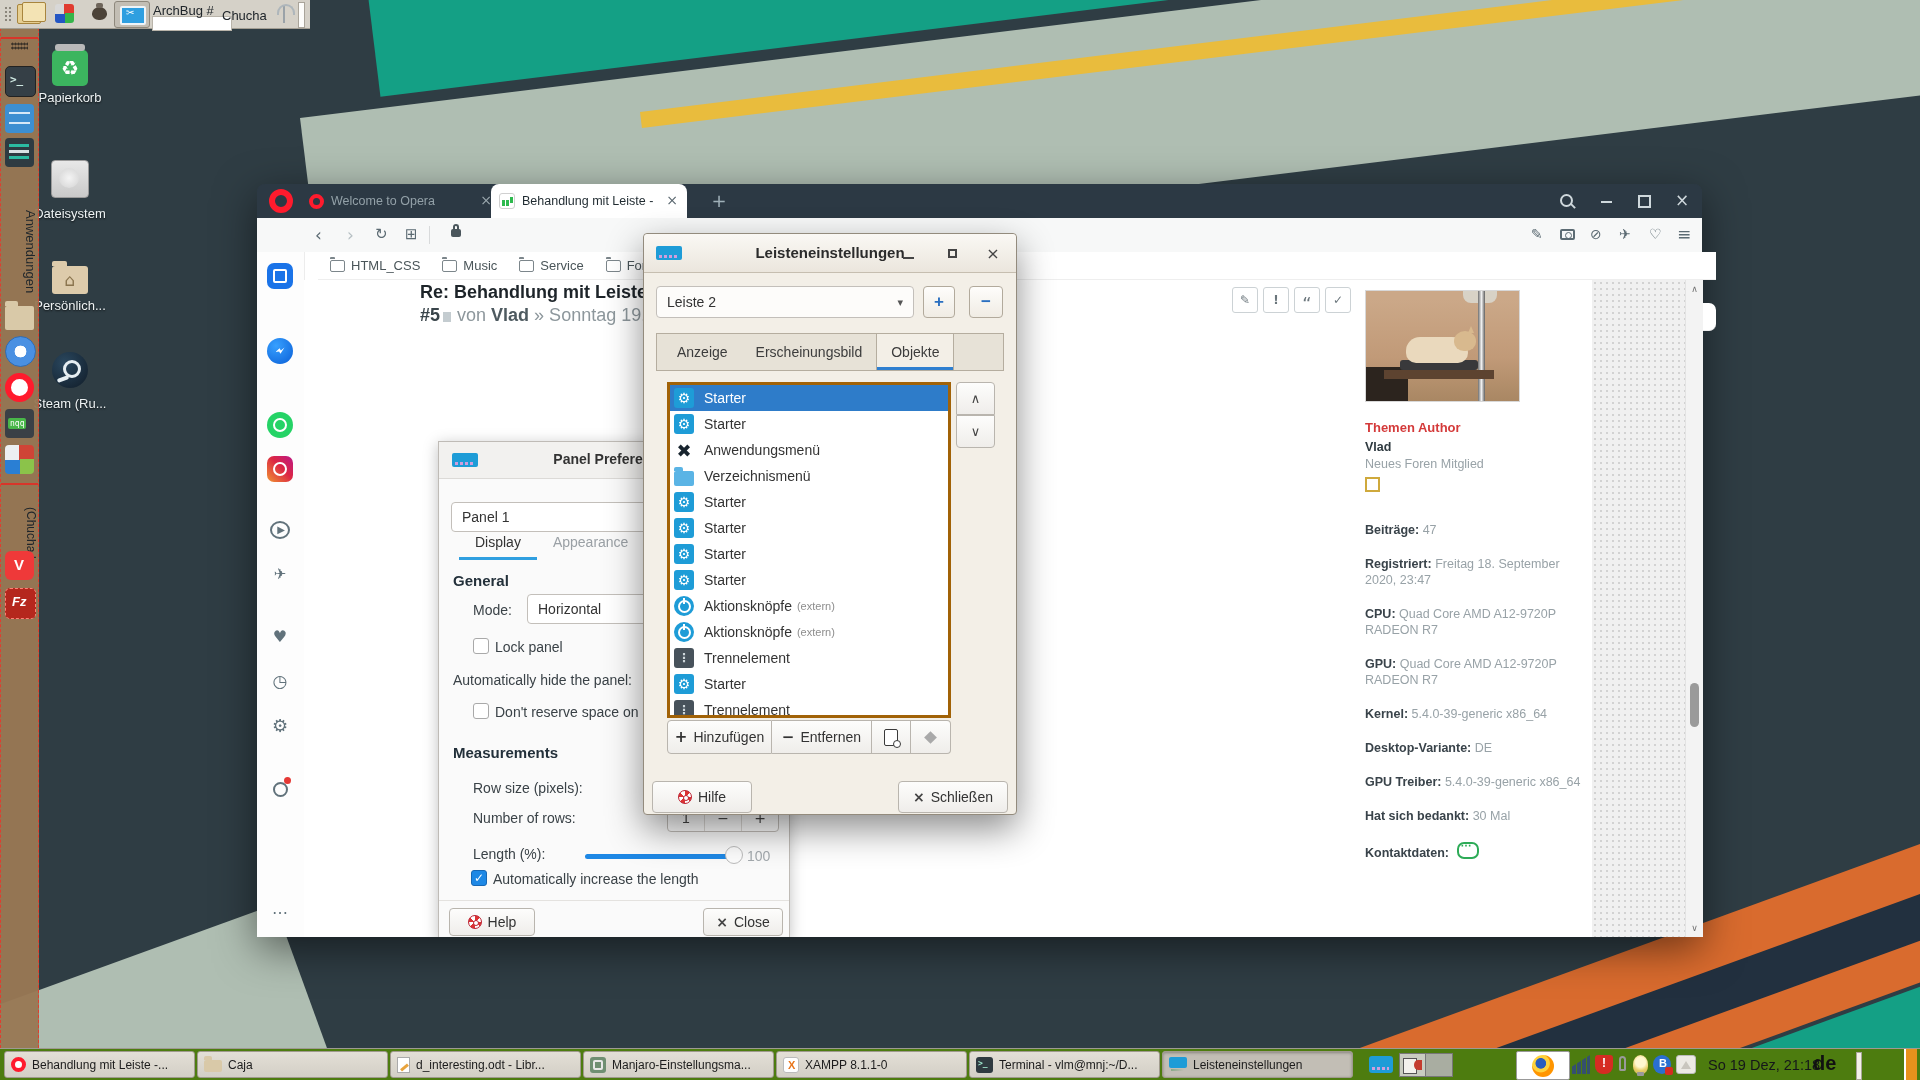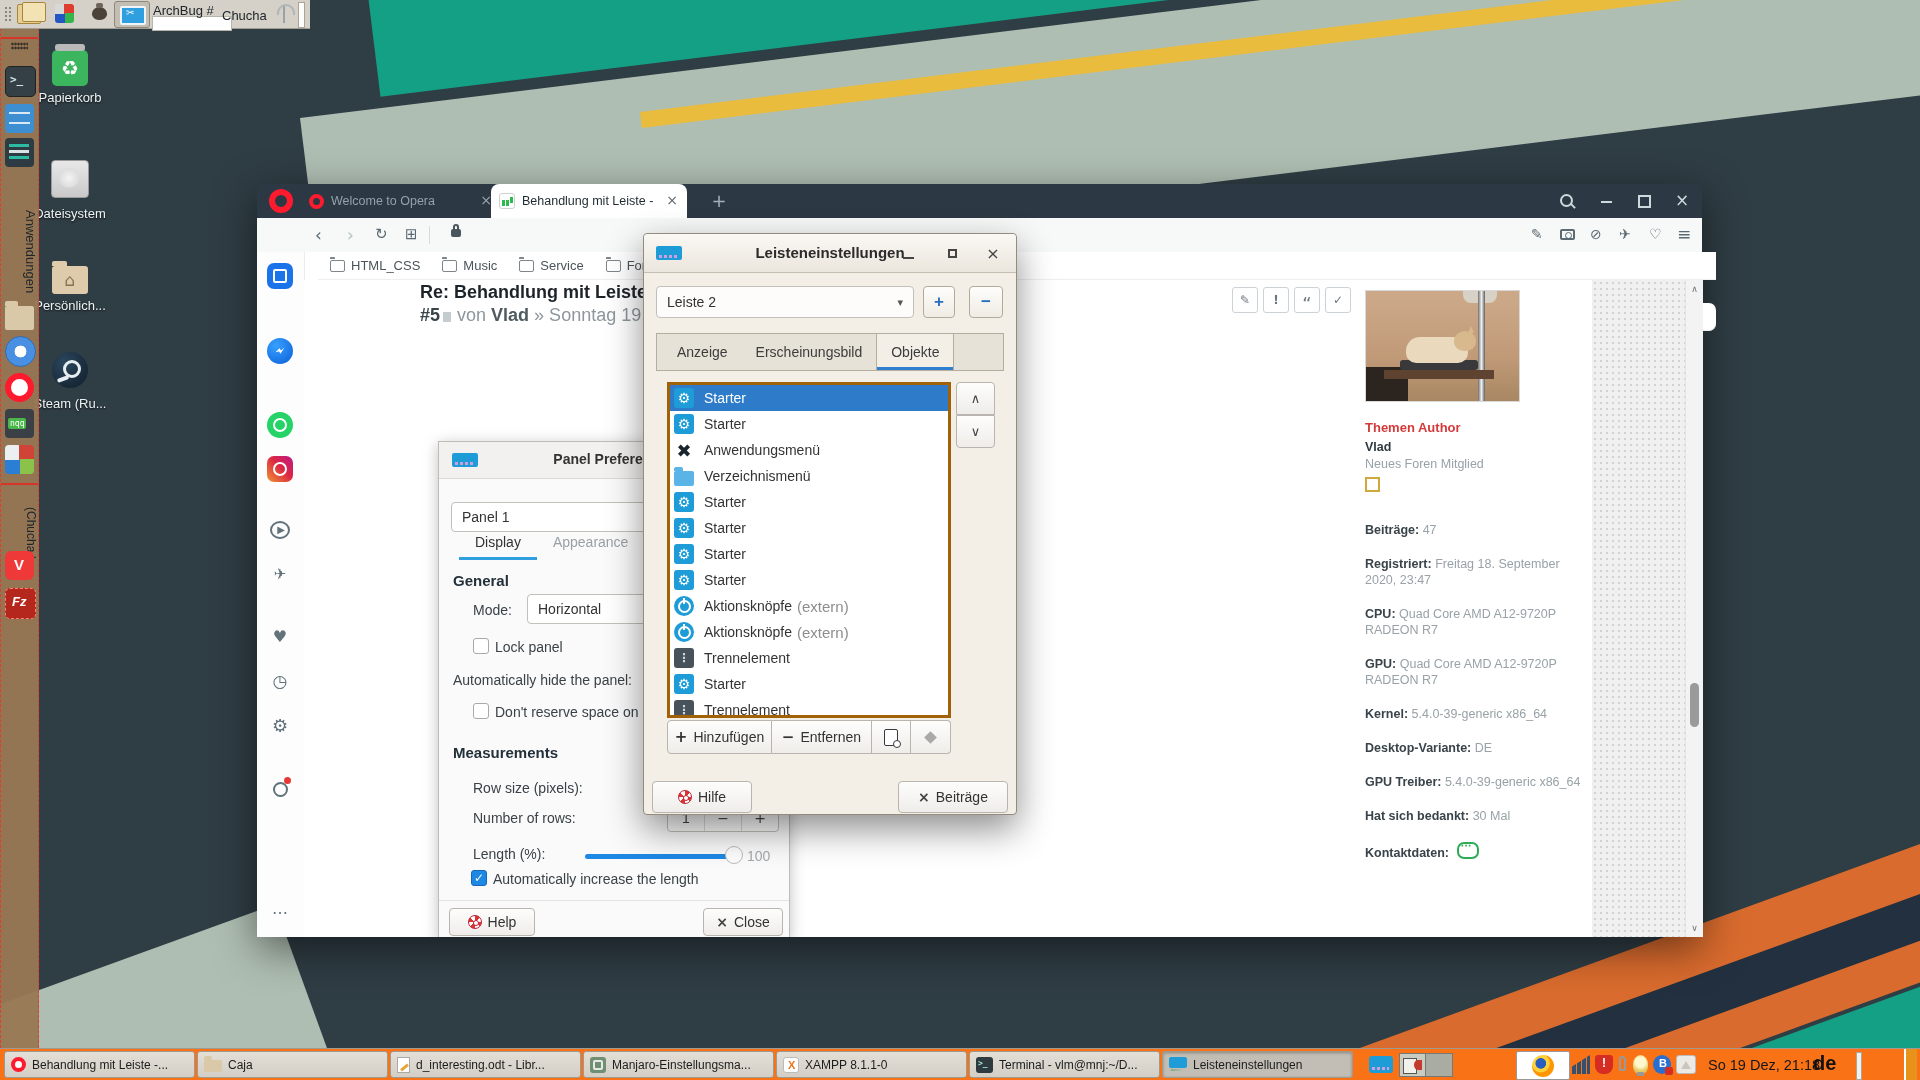--- a/index.html
+++ b/index.html
@@ -257,38 +257,38 @@
   .obj-ic.starter::before{content:"⚙";color:#fff;font-size:14px;}
   .obj-ic.appmenu::before{content:"✖";color:#18242e;font-size:18px;font-weight:bold;}
   .obj-ic.dirmenu{background:#5ab4e5;height:15px;margin-top:4px;border-radius:2px;}
   .obj-ic.dirmenu::before{content:"";position:absolute;top:-4px;left:0;width:9px;height:4px;background:#5ab4e5;border-radius:2px 2px 0 0;}
   .obj-ic.action{background:#1e9cd7;border-radius:50%;}
   .obj-ic.action::before{content:"";width:9px;height:9px;border:2px solid #fff;border-radius:50%;}
   .obj-ic.action::after{content:"";position:absolute;top:2px;left:9px;width:2px;height:6px;background:#fff;}
   .obj-ic.separator{background:#47525b;}
   .obj-ic.separator::before{content:"⋮";color:#cdd6da;font-weight:bold;font-size:12px;}
   .obj-label{font-size:14px;}
-  .obj-suffix{font-size:15px;color:#8d8d8d;margin-left:5px;}
+  .obj-suffix{font-size:11px;color:#8d8d8d;margin-left:5px;}
   .obj-row.selected .obj-suffix{color:#d9e7f5;}
   .updown{position:absolute;left:312px;width:39px;height:33px;font-size:13px;color:#444;}
   .updown.up{top:148px;border-radius:4px 4px 0 0;}
   .updown.dn{top:181px;border-radius:0 0 4px 4px;}
   .objtools{position:absolute;left:23px;top:486px;width:284px;height:34px;display:flex;}
   .objtools .btn{border-radius:0;border-left-width:0;height:34px;}
   .objtools .btn:first-child{border-left-width:1px;border-radius:4px 0 0 4px;}
   .objtools .btn:last-child{border-radius:0 4px 4px 0;}
   .t-add{width:105px;} .t-rem{width:100px;} .t-edit{width:39px;} .t-spark{width:40px;}
   .pm{font-family:"DejaVu Sans",sans-serif;font-weight:bold;font-size:15px;color:#333;}
   .ed-page{width:12px;height:15px;background:#fff;border:1.5px solid #3a3a3a;border-radius:2px;position:relative;}
   .ed-page::after{content:"";position:absolute;right:-4px;bottom:-3px;width:6px;height:6px;border:1.5px solid #3a3a3a;border-radius:50%;background:#fff;}
   .spark{width:9px;height:9px;background:#a9a9a9;transform:rotate(45deg);}
   #dedlg .help{position:absolute;left:8px;top:547px;width:100px;height:32px;}
   #dedlg .close2{position:absolute;left:254px;top:547px;width:110px;height:32px;}
   
-  #taskbar{position:absolute;left:0;top:1048px;width:1920px;height:32px;background:#f97316;border-top:1px solid #9e9a92;z-index:50;}
+  #taskbar{position:absolute;left:0;top:1048px;width:1920px;height:32px;background:#4d7c0f;border-top:1px solid #9e9a92;z-index:50;}
   .taskwins{position:absolute;left:4px;top:2px;display:flex;gap:2px;}
   .task-btn{width:191px;height:27px;background:linear-gradient(#e3dfd6,#d3cfc6);border:1px solid #a09a8e;border-radius:3px;
     display:flex;align-items:center;padding:0 6px;box-sizing:border-box;}
   .task-btn.active{background:#c2beb5;box-shadow:inset 0 1px 3px rgba(0,0,0,.3);}
   .tb-label{font-size:12px;color:#1c1c1c;white-space:nowrap;overflow:hidden;margin-left:6px;}
   .tb-ic{width:18px;height:16px;flex:0 0 auto;position:relative;}
   .tb-ic.opera{width:15px;height:15px;border:4px solid #ff1b2d;border-radius:50%;box-sizing:border-box;background:#fff;}
   .tb-ic.caja{background:#d9c9a8;height:12px;margin-top:3px;border-radius:2px;}
   .tb-ic.caja::before{content:"";position:absolute;top:-4px;left:0;width:8px;height:4px;background:#d9c9a8;border-radius:2px 2px 0 0;}
   .tb-ic.writer{background:#fff;border:1px solid #aaa;width:13px;height:16px;box-sizing:border-box;}
@@ -702,21 +702,21 @@
       <div class="btn t-spark">
         <span class="spark"></span>
       </div>
     </div>
     <div class="btn help">
       <span class="lifebuoy"></span>
       <span>Hilfe</span>
     </div>
     <div class="btn close2">
       <span class="xmark">×</span>
-      <span>Beiträge</span>
+      <span>Schließen</span>
     </div>
   </div>
 
   <div id="taskbar">
     <div class="taskwins">
 
     <div class="task-btn">
         <span class="tb-ic opera"></span>
         <span class="tb-label">Behandlung mit Leiste -...</span>
       </div>

